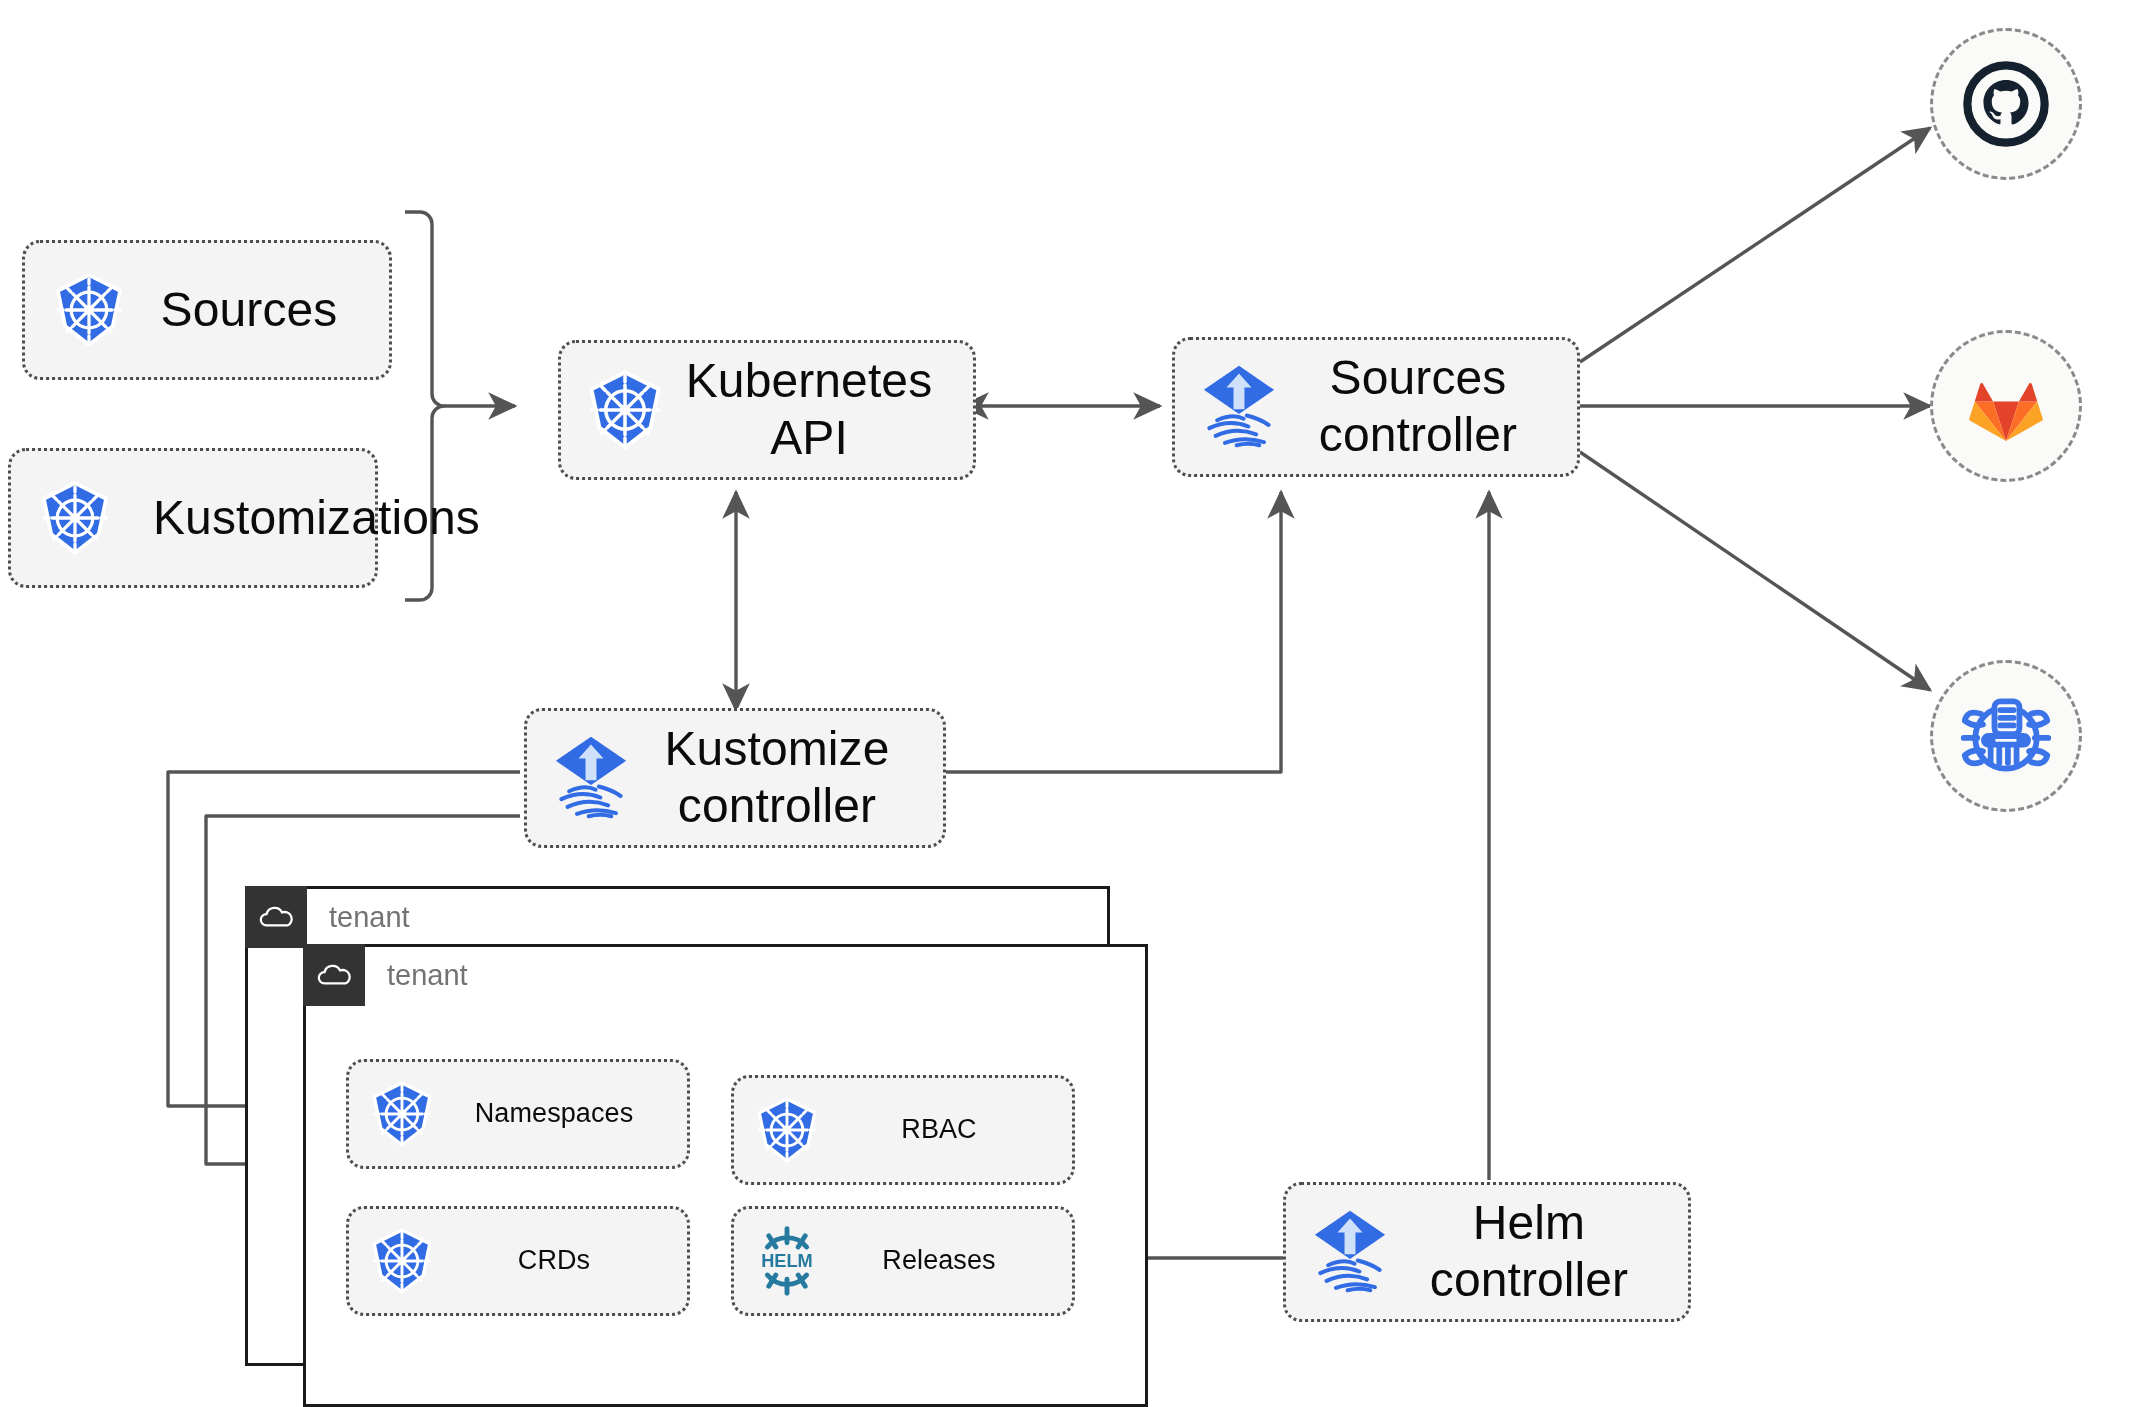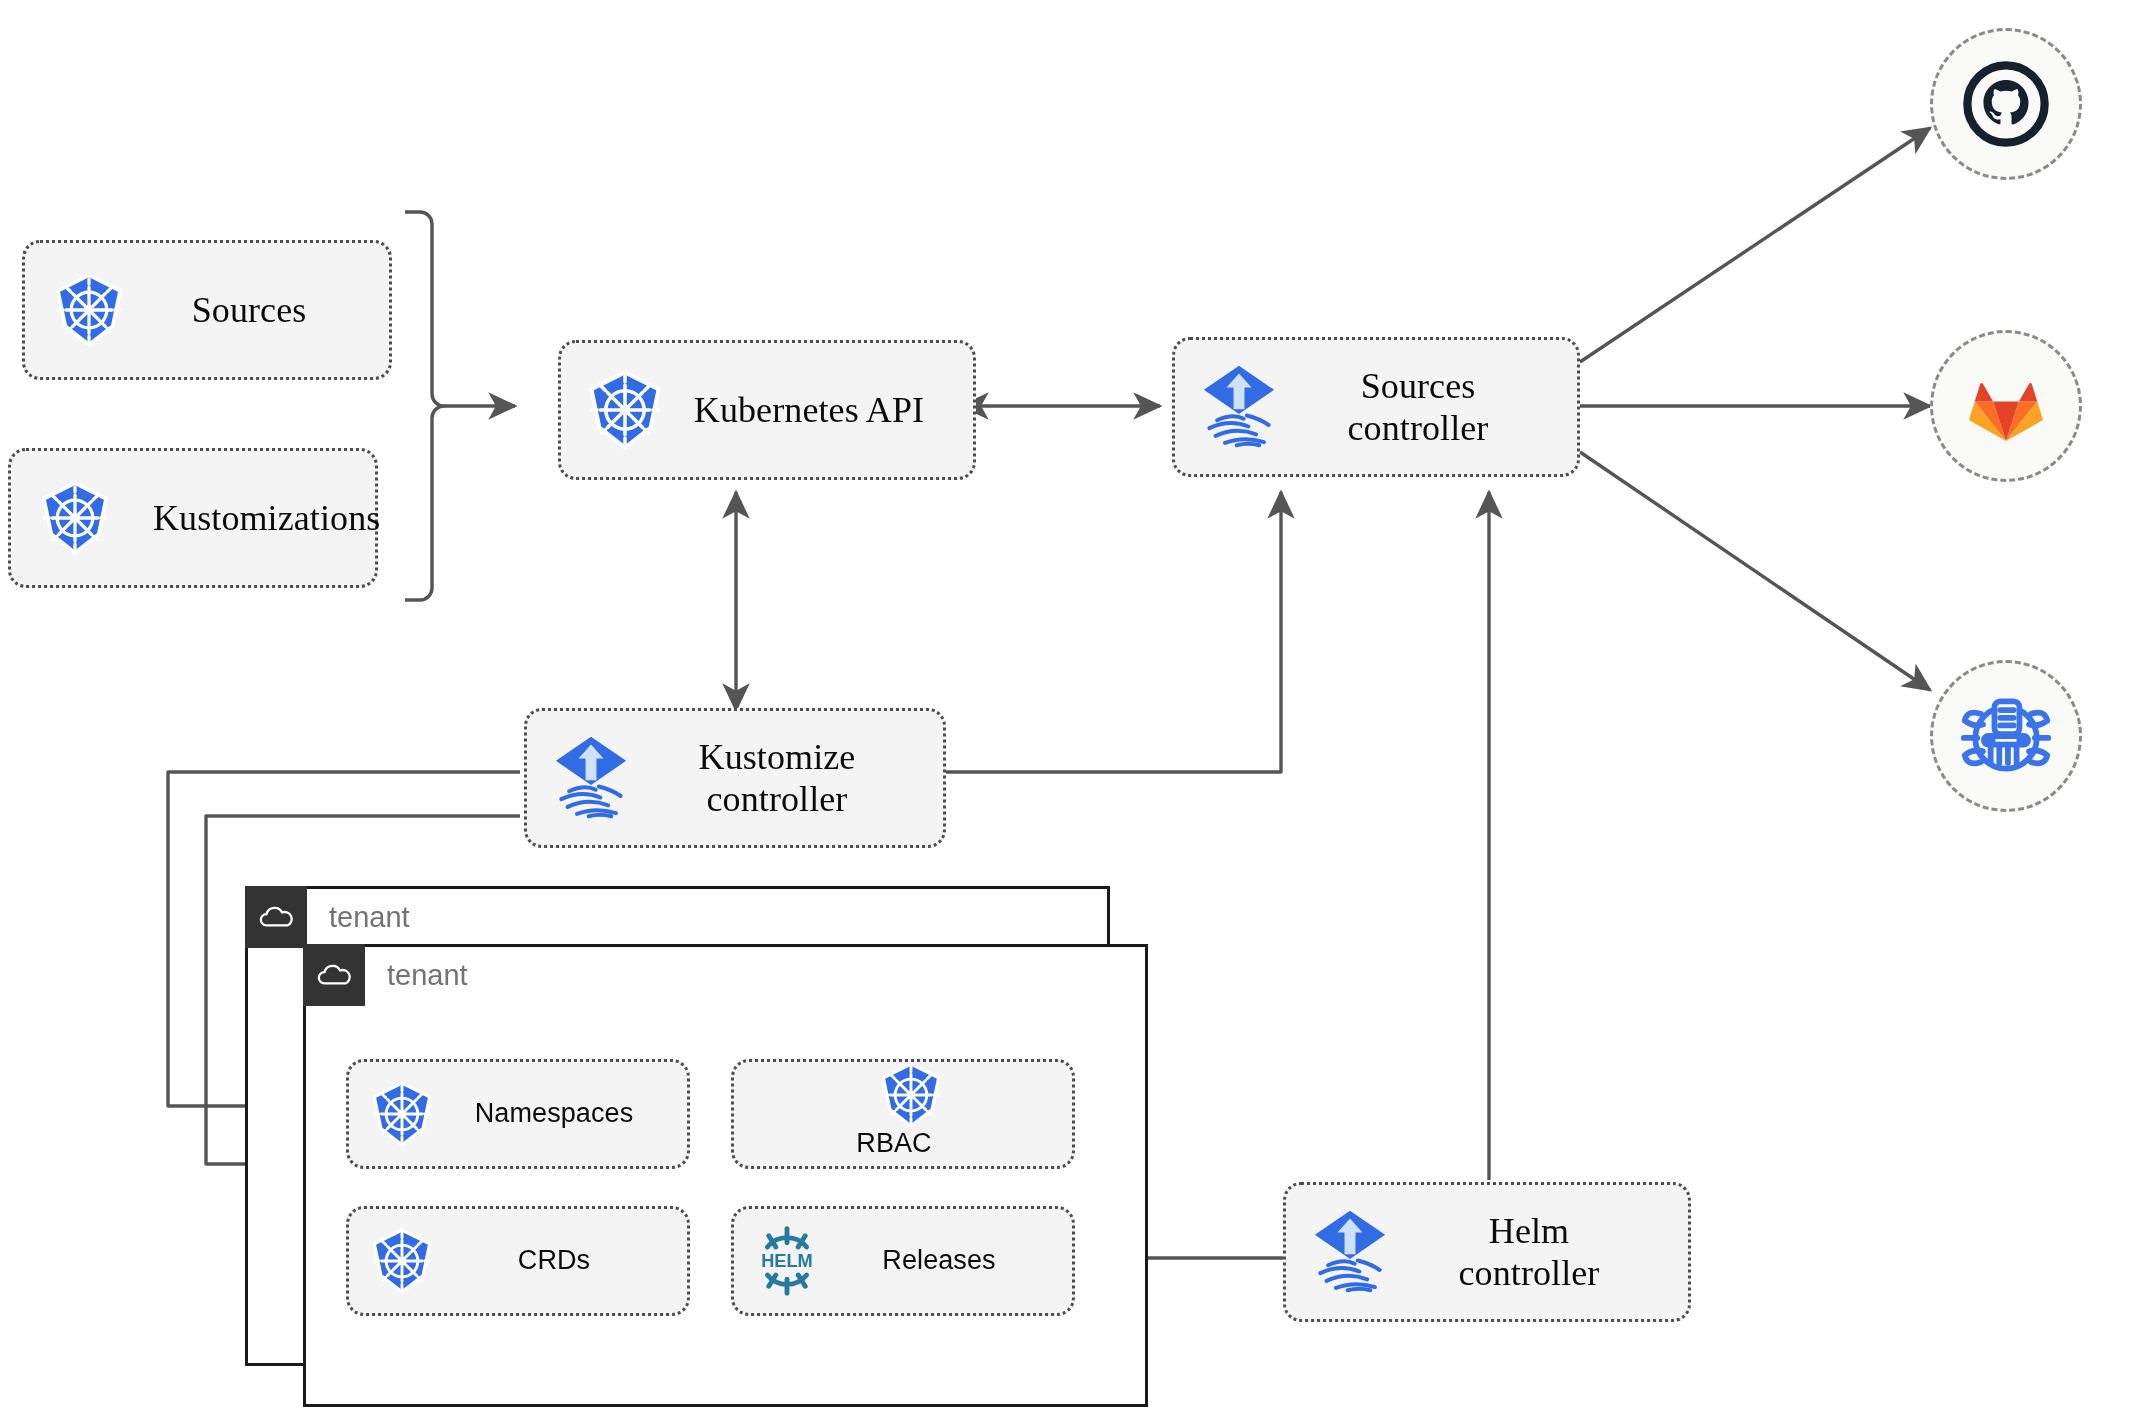--- a/index.html
+++ b/index.html
@@ -23,21 +23,21 @@
     flex:1 1 auto;
     text-align:center;
     color:#0b0b0b;
     line-height:1.18;
     white-space:pre-line;
     letter-spacing:.1px;
   }
 
   .card.big{height:140px;}
   .card.big .ico{width:92px;margin-left:18px;}
-  .card.big .lbl{font-size:36px;padding-right:26px;font-family:Liberation Serif, serif;}
+  .card.big .lbl{font-size:48px;padding-right:26px;}
 
   .card.res{height:110px;}
   .card.res .ico{width:74px;margin-left:16px;}
   .card.res .lbl{font-size:27px;padding-right:18px;}
 
   
   .circle{
     position:absolute;
     width:152px;height:152px;
     border-radius:50%;
@@ -303,21 +303,21 @@
 
     <div class="card res" style="left:40px;top:112px;width:344px;">
       <span class="ico">
         <svg width="66" height="66" viewBox="0 0 100 100">
             <use href="#sym-k8s"></use>
           </svg>
       </span>
       <span class="lbl">Namespaces</span>
     </div>
 
-    <div class="card res" style="left:425px;top:112px;width:344px;flex-direction:column;">
+    <div class="card res" style="left:425px;top:128px;width:344px;">
       <span class="ico">
         <svg width="66" height="66" viewBox="0 0 100 100">
             <use href="#sym-k8s"></use>
           </svg>
       </span>
       <span class="lbl">RBAC</span>
     </div>
 
     <div class="card res" style="left:40px;top:259px;width:344px;">
       <span class="ico">

